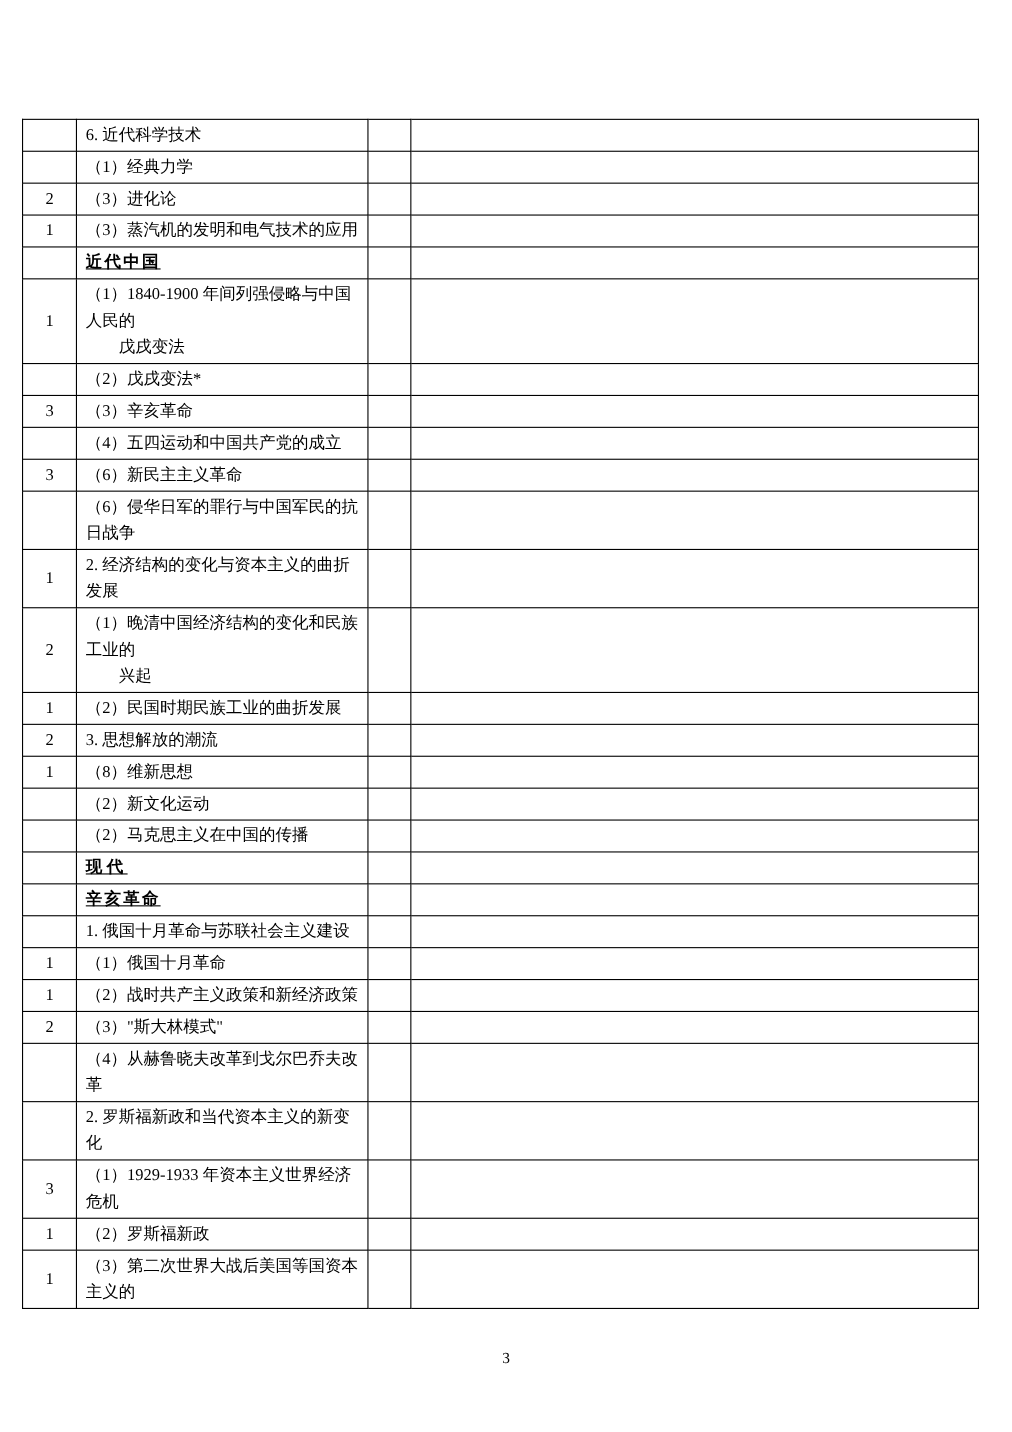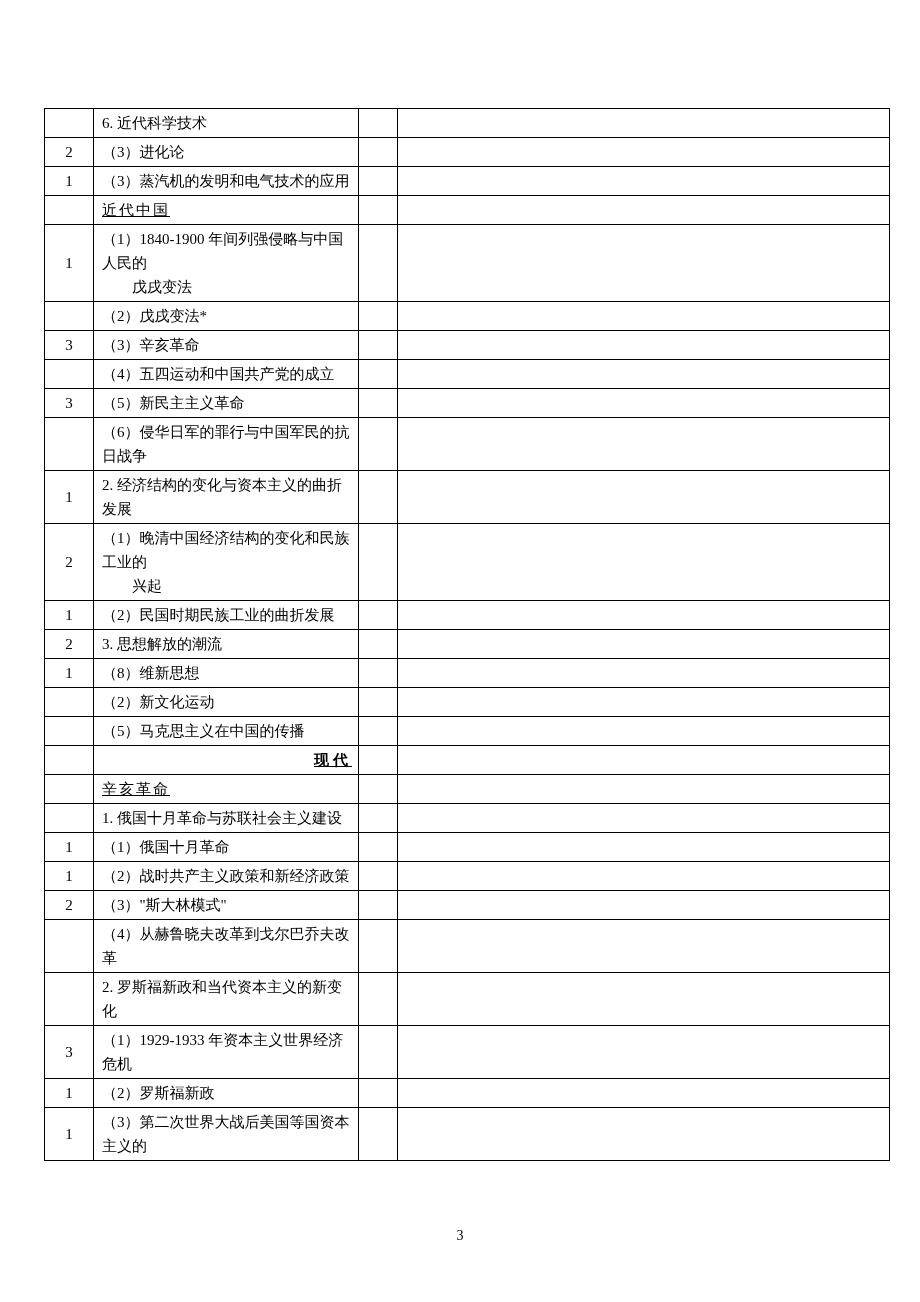--- a/index.html
+++ b/index.html
@@ -9,21 +9,21 @@
     font-family: "SimSun", "宋体", serif;
     font-size: 15px;
     color: #000;
   }
   .page {
     width: 920px;
     min-height: 1302px;
     background: #fff;
     position: relative;
     box-sizing: border-box;
-    padding: 108px 30px 0 44px;
+    padding: 108px 30px 0 20px;
   }
   table {
     border-collapse: collapse;
     width: 100%;
     table-layout: fixed;
   }
   col.c1 { width: 49px; }
   col.c2 { width: 265px; }
   col.c3 { width: 39px; }
   col.c4 { width: auto; }
@@ -36,28 +36,28 @@
   td.num {
     text-align: center;
     font-family: "Times New Roman", serif;
     font-size: 15px;
   }
   td.txt {
     padding: 2px 6px 2px 8px;
     text-align: left;
   }
   td.center {
-    text-align: right;
+    text-align: left;
     font-weight: bold;
     font-family: "SimHei","黑体", sans-serif;
     letter-spacing: 4px;
     text-decoration: underline;
   }
   .heading {
-    font-weight: normal;
+    font-weight: bold;
     text-decoration: underline;
     font-family: "SimHei","黑体", sans-serif;
     letter-spacing: 2px;
     text-align: right;
   }
   .indent-text { display:block; padding-left: 2em; }
   .page-number {
     position: absolute;
     bottom: 58px;
     left: 0; right: 0;
@@ -78,20 +78,26 @@
         <col class="c4">
     </colgroup>
     <tbody id="table-body">
         <tr>
           <td class="num"></td>
           <td class="txt"><span>6. 近代科学技术</span></td>
           <td></td>
           <td></td>
         </tr>
         <tr>
+          <td class="num"></td>
+          <td class="txt"><span>（1）经典力学</span></td>
+          <td></td>
+          <td></td>
+        </tr>
+        <tr>
           <td class="num">2</td>
           <td class="txt"><span>（3）进化论</span></td>
           <td></td>
           <td></td>
         </tr>
         <tr>
           <td class="num">1</td>
           <td class="txt"><span>（3）蒸汽机的发明和电气技术的应用</span></td>
           <td></td>
           <td></td>
@@ -121,21 +127,21 @@
           <td></td>
         </tr>
         <tr>
           <td class="num"></td>
           <td class="txt"><span>（4）五四运动和中国共产党的成立</span></td>
           <td></td>
           <td></td>
         </tr>
         <tr>
           <td class="num">3</td>
-          <td class="txt"><span>（5）新民主主义革命</span></td>
+          <td class="txt"><span>（6）新民主主义革命</span></td>
           <td></td>
           <td></td>
         </tr>
         <tr>
           <td class="num"></td>
           <td class="txt"><span>（6）侵华日军的罪行与中国军民的抗日战争</span></td>
           <td></td>
           <td></td>
         </tr>
         <tr>
@@ -169,21 +175,21 @@
           <td></td>
         </tr>
         <tr>
           <td class="num"></td>
           <td class="txt"><span>（2）新文化运动</span></td>
           <td></td>
           <td></td>
         </tr>
         <tr>
           <td class="num"></td>
-          <td class="txt"><span>（5）马克思主义在中国的传播</span></td>
+          <td class="txt"><span>（2）马克思主义在中国的传播</span></td>
           <td></td>
           <td></td>
         </tr>
         <tr>
           <td class="num"></td>
           <td class="txt center"><span>现代</span></td>
           <td></td>
           <td></td>
         </tr>
         <tr>

